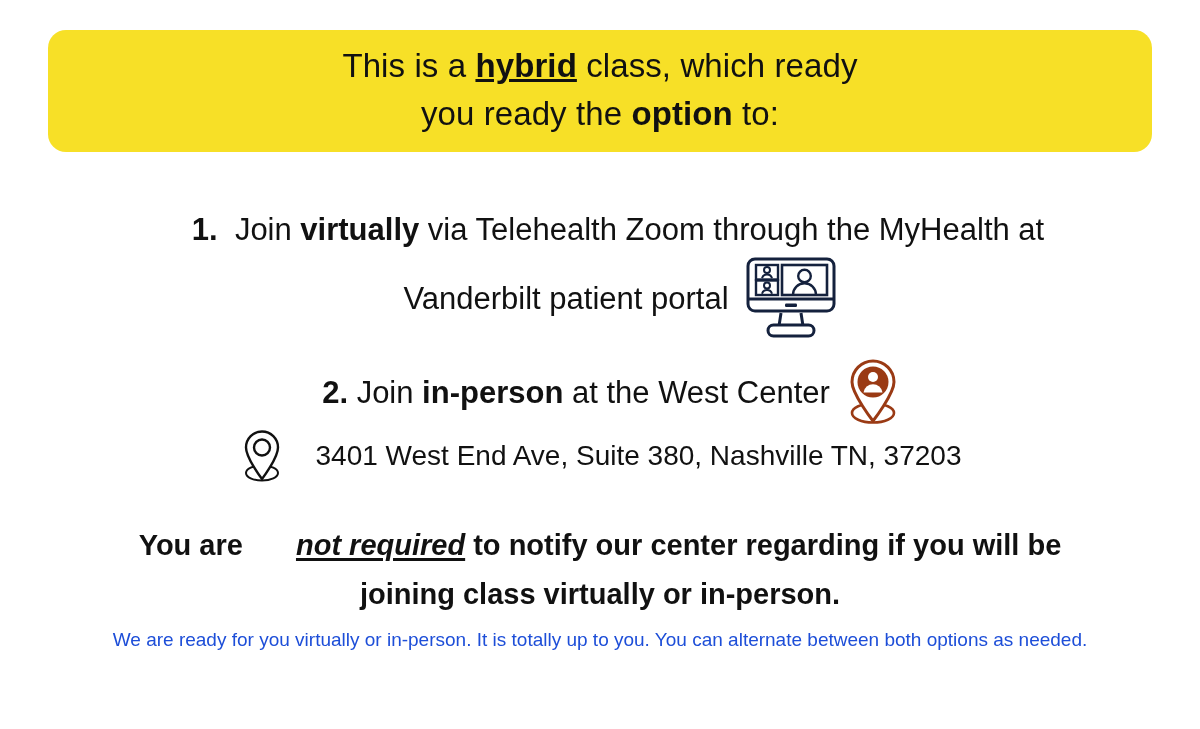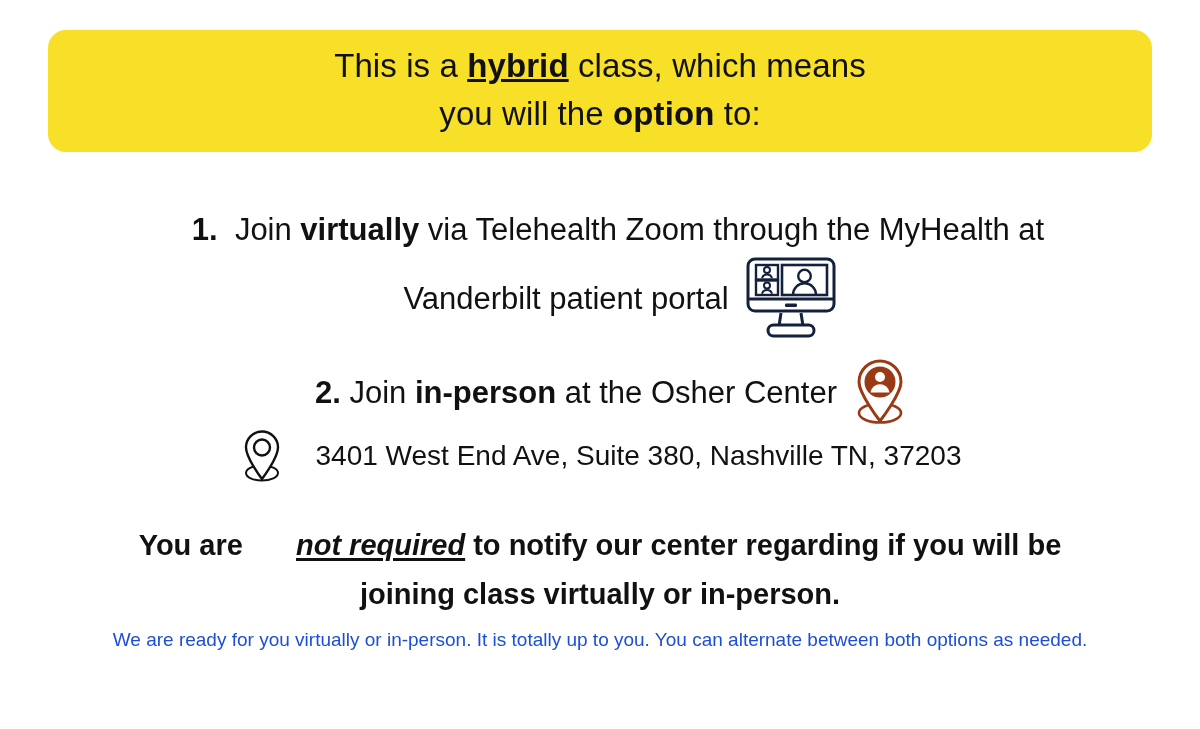--- a/index.html
+++ b/index.html
@@ -152,24 +152,24 @@
     line-height: 0;
   }
 </style>
 </head>
 <body>
 
 <div class="page">
 
   <div class="banner">
     <div class="banner-line">
-      <span>This is a </span><span class="b-bold-underline">hybrid</span><span> class, which means</span>
+      <span>This is a </span><span class="b-bold-underline">hybrid</span><span> class, which ready</span>
     </div>
     <div class="banner-line">
-      <span>you will the </span><span class="b-bold-italic">option</span><span> to:</span>
+      <span>you ready the </span><span class="b-bold-italic">option</span><span> to:</span>
     </div>
   </div>
 
   <div class="item-block item1">
     <div class="item-line item1-l1">
       <span class="num">1.</span>&nbsp;
       <span>Join </span><span class="strongword">virtually</span><span> via Telehealth Zoom through the MyHealth at</span>
     </div>
     <div class="item-line item1-l2">
       <span>Vanderbilt patient portal</span>
@@ -198,21 +198,21 @@
 
           <rect x="25" y="69" width="46" height="11" rx="5.5" ry="5.5" stroke="#14213D" stroke-width="3" fill="#ffffff"></rect>
         </svg>
       </span>
     </div>
   </div>
 
   <div class="item-block item2">
     <div class="item-line">
       <span class="num">2.</span>
-      <span>Join </span><span class="strongword">in-person</span><span> at the Osher Center</span>
+      <span>Join </span><span class="strongword">in-person</span><span> at the West Center</span>
     </div>
     <span class="icon">
       <svg width="58" height="68" viewBox="0 0 58 68" fill="none" xmlns="http://www.w3.org/2000/svg">
 
         <ellipse cx="29" cy="55" rx="21" ry="9.5" stroke="#9A3A14" stroke-width="2.6" fill="none"></ellipse>
 
         <path d="M29 63 C29 63 50 36 50 24 A21 21 0 0 0 8 24 C8 36 29 63 29 63 Z" stroke="#9A3A14" stroke-width="3" fill="#ffffff" stroke-linejoin="round"></path>
 
         <circle cx="29" cy="24" r="15.5" fill="#9A3A14"></circle>
 

